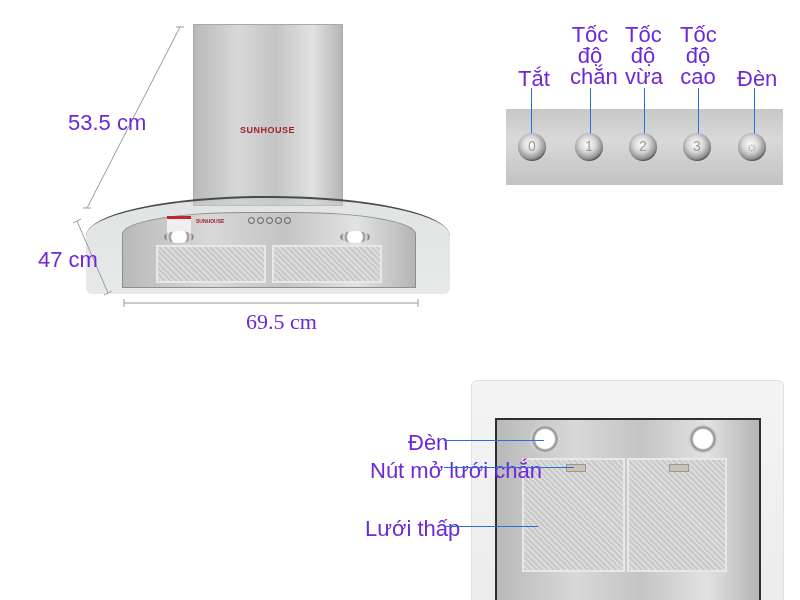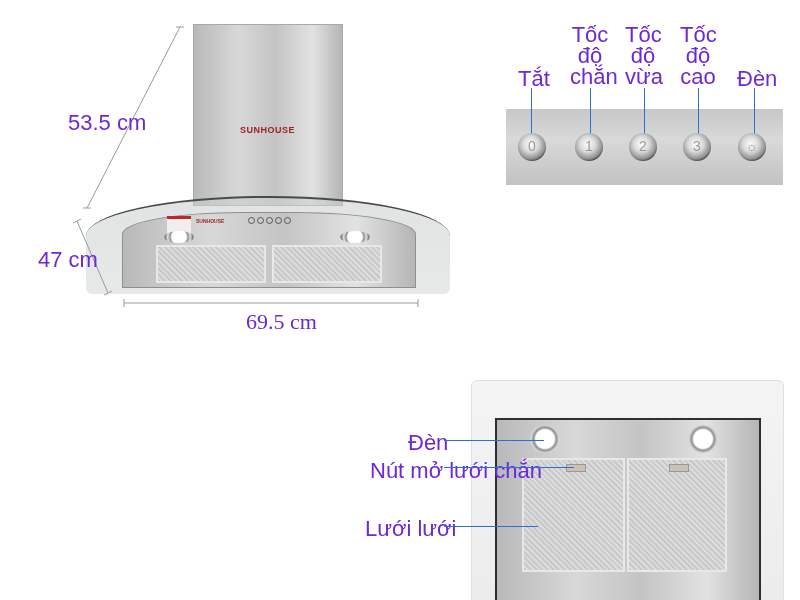--- a/index.html
+++ b/index.html
@@ -113,15 +113,15 @@
   <div class="ring" style="left:688px;top:425px;width:30px;height:28px;"></div>
   <div class="filter" style="left:522px;top:458px;width:99px;height:110px;"></div>
   <div class="filter" style="left:627px;top:458px;width:96px;height:110px;"></div>
   <div class="tab" style="left:566px;top:464px;width:18px;height:6px;"></div>
   <div class="tab" style="left:669px;top:464px;width:18px;height:6px;"></div>
 
   <div class="lbl" style="left:408px;top:430px;">Đèn</div>
   <div class="bluel" style="left:444px;top:440px;width:100px;height:1px;"></div>
   <div class="lbl" style="left:322px;top:458px;margin-left:48px;">Nút mở lưới chắn</div>
   <div class="bluel" style="left:444px;top:467px;width:130px;height:1px;"></div>
-  <div class="lbl" style="left:365px;top:516px;">Lưới lưới</div>
+  <div class="lbl" style="left:365px;top:516px;">Lưới thấp</div>
   <div class="bluel" style="left:444px;top:526px;width:94px;height:1px;"></div>
 </div>
 
 </body></html>

